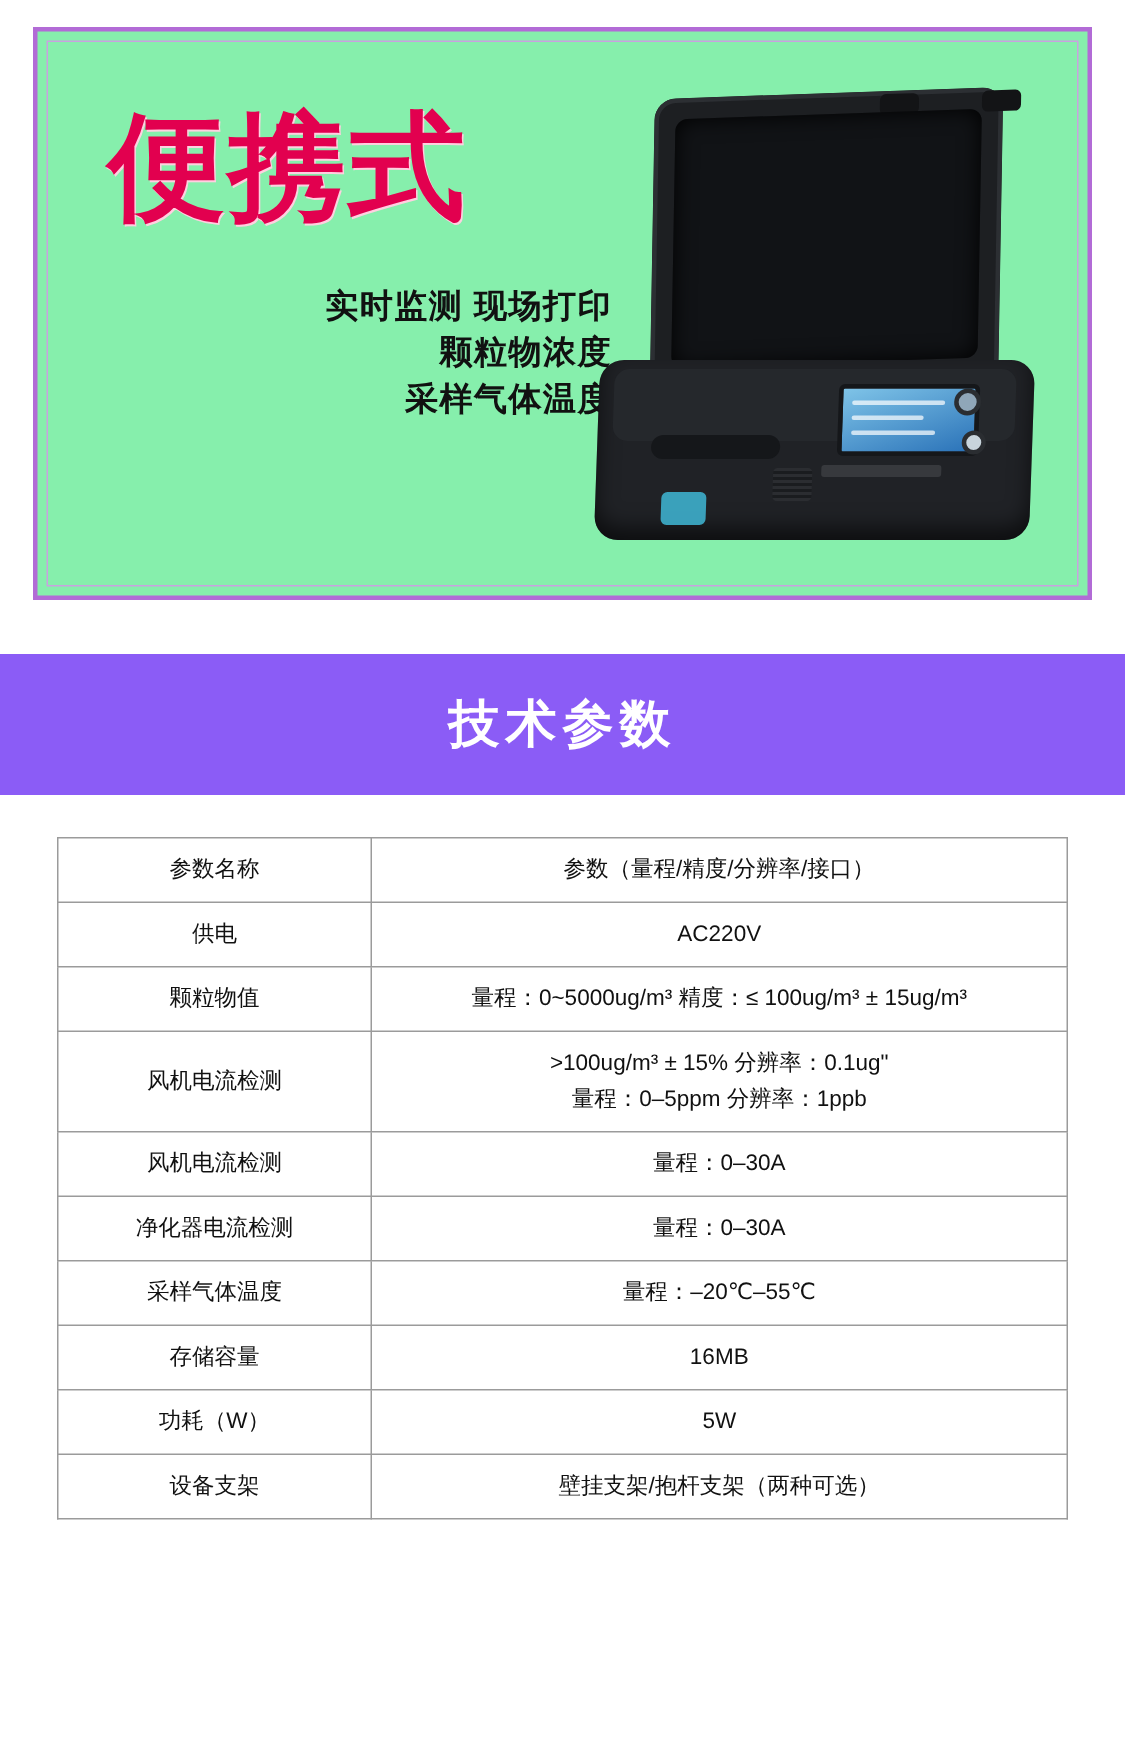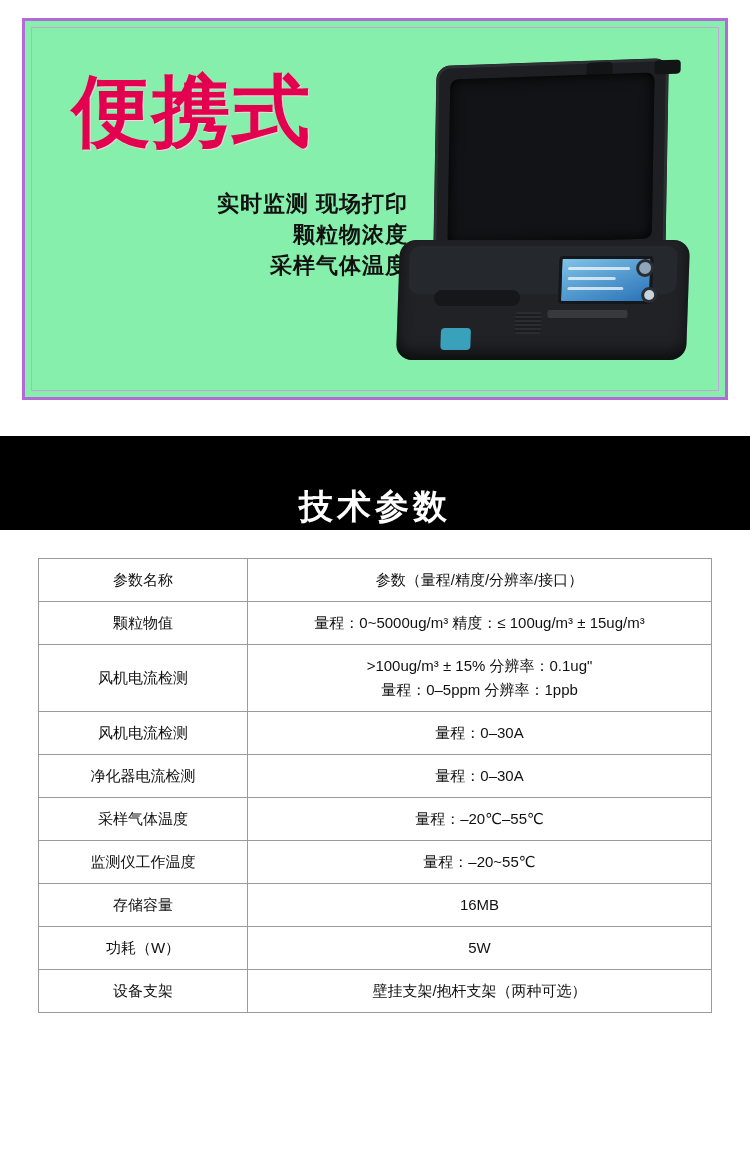--- a/index.html
+++ b/index.html
@@ -274,32 +274,36 @@
           <div class="front-grip"></div>
           <div class="vent"></div>
           <div class="panel-label"></div>
           <div class="latch"></div>
         </div>
       </div>
 
     </div>
   </div>
 
-  <div class="banner" style="background: #000000; align-items: flex-end;">
+  <div class="banner" style="background: #8b5cf6;">
     <div class="banner-title">技术参数</div>
   </div>
 
   <div class="table-wrap">
     <table class="spec">
       <tbody>
         <tr>
           <td class="label">参数名称</td>
           <td>参数（量程/精度/分辨率/接口）</td>
         </tr>
 
+        <tr>
+          <td class="label">供电</td>
+          <td>AC220V</td>
+        </tr>
         <tr>
           <td class="label">颗粒物值</td>
           <td>量程：0~5000ug/m³    精度：≤   100ug/m³ ±   15ug/m³</td>
         </tr>
         <tr>
           <td class="label">风机电流检测</td>
           <td class="two-line">
             <div>&gt;100ug/m³ ±    15%    分辨率：0.1ug"</div>
             <div>量程：0–5ppm    分辨率：1ppb</div>
           </td>
@@ -310,24 +314,20 @@
         </tr>
         <tr>
           <td class="label">净化器电流检测</td>
           <td>量程：0–30A</td>
         </tr>
         <tr>
           <td class="label">采样气体温度</td>
           <td>量程：–20℃–55℃</td>
         </tr>
         <tr>
-          <td class="label">监测仪工作温度</td>
-          <td>量程：–20~55℃</td>
-        </tr>
-        <tr>
           <td class="label">存储容量</td>
           <td>16MB</td>
         </tr>
         <tr>
           <td class="label">功耗（W）</td>
           <td>5W</td>
         </tr>
         <tr>
           <td class="label">设备支架</td>
           <td>壁挂支架/抱杆支架（两种可选）</td>

